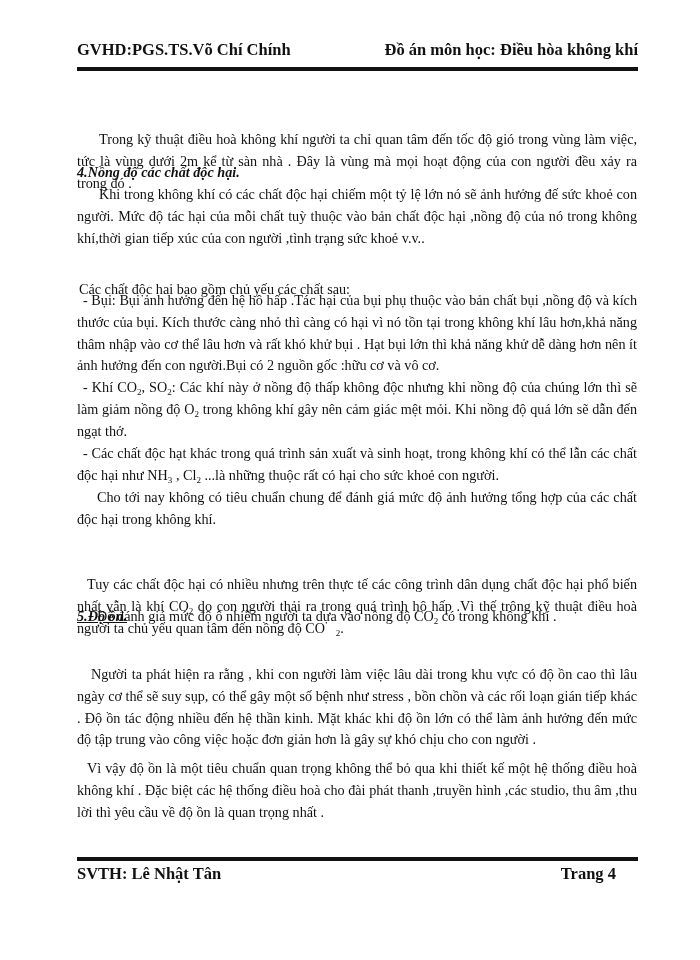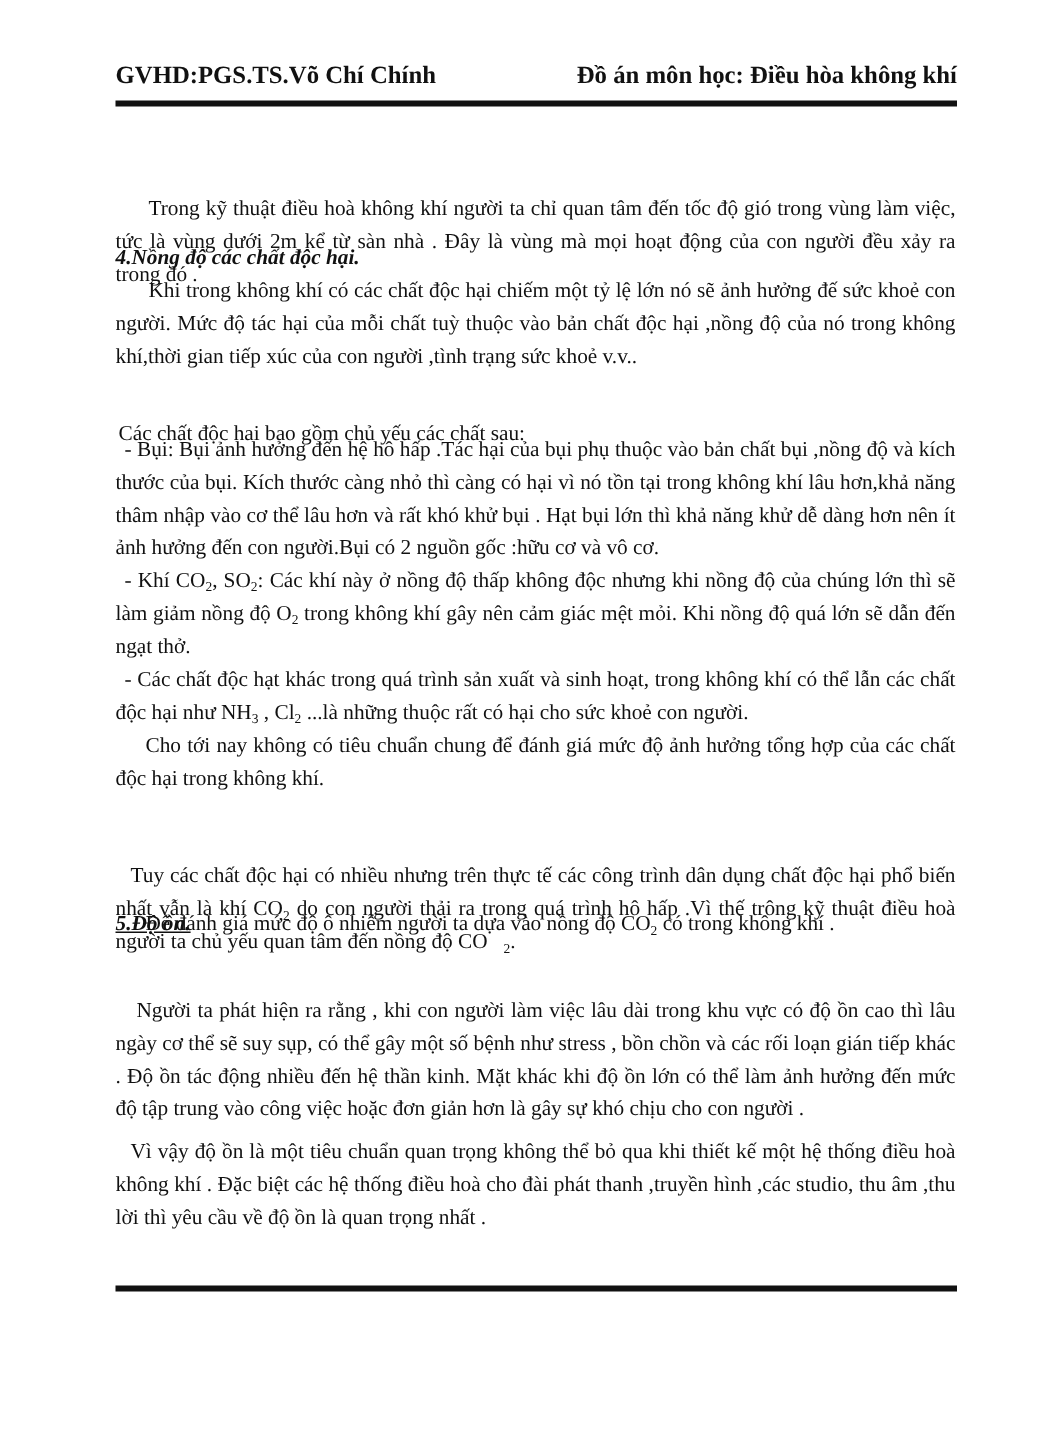--- a/index.html
+++ b/index.html
@@ -52,13 +52,17 @@
 
     <p class="p" style="top:606px; text-indent:20px;"><span>Để đánh giá mức độ ô nhiễm người ta dựa vào nồng độ CO</span><sub>2</sub><span> có trong không khí .</span></p>
 
     <p class="p h" style="top:606px;text-decoration:underline;">5.Độ ồn.</p>
     <p class="p" style="top:664px; text-indent:14px;">Người ta phát hiện ra rằng , khi  con người  làm việc lâu dài trong khu vực có độ ồn cao thì lâu ngày  cơ thể sẽ suy sụp, có thể gây  một số bệnh như stress , bồn chồn và các rối loạn gián tiếp khác . Độ ồn tác động nhiều đến hệ thần kinh. Mặt khác khi độ ồn lớn có thể làm ảnh hưởng  đến mức độ tập trung vào  công việc hoặc đơn giản hơn là gây sự khó  chịu cho con người .</p>
 
     <p class="p" style="top:758px; text-indent:10px;">Vì vậy  độ ồn là một tiêu chuẩn  quan trọng không  thể bỏ qua khi  thiết kế một hệ thống điều hoà không  khí . Đặc biệt các hệ thống điều hoà cho đài phát  thanh  ,truyền hình ,các studio, thu âm ,thu lời thì yêu cầu về độ ồn là quan trọng nhất .</p>
   </div>
 
   <div class="rule bot"></div>
+  <div class="ftr">
+    <span>SVTH: Lê Nhật  Tân</span>
+    <span>Trang 4</span>
+  </div>
 </div>
 
 </body></html>

